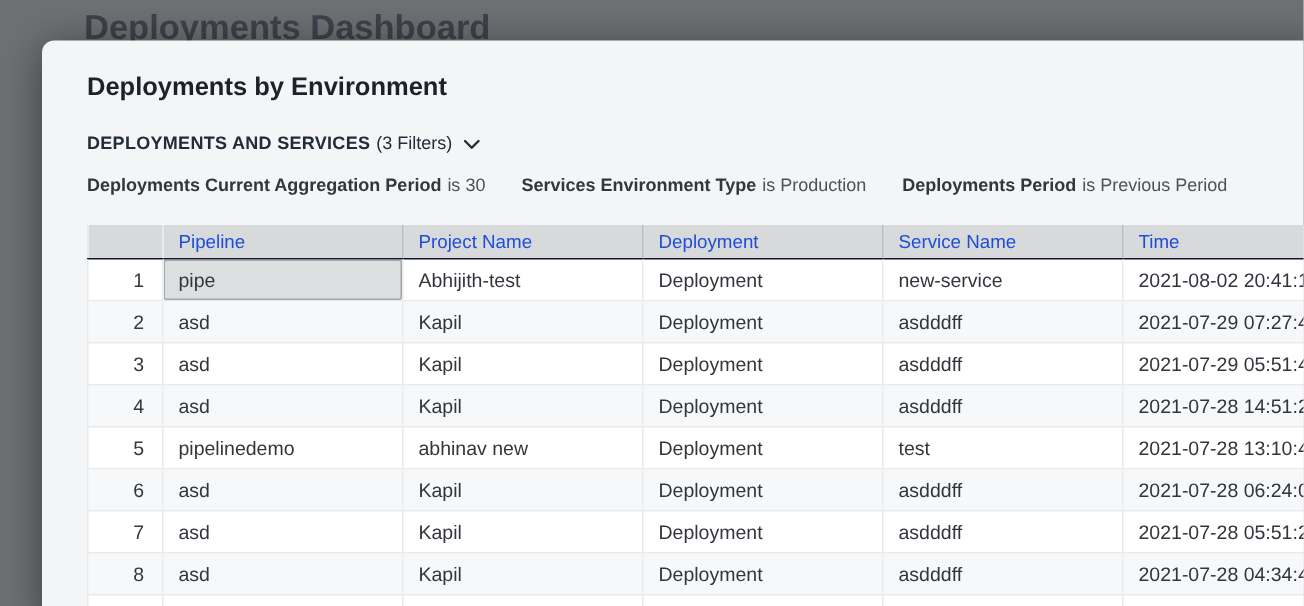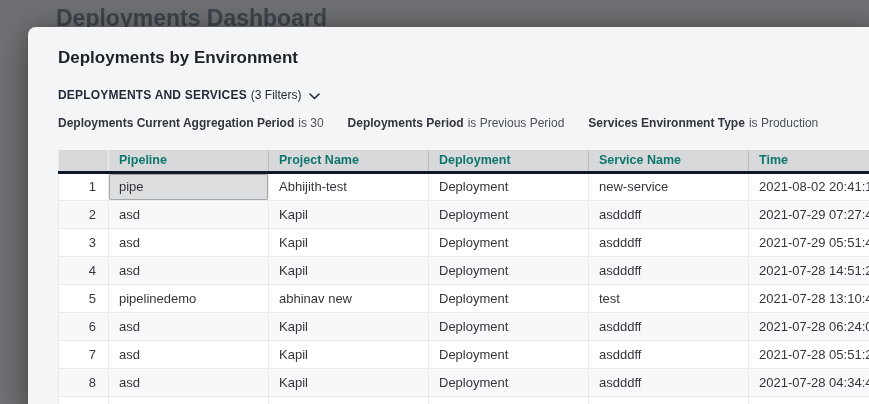--- a/index.html
+++ b/index.html
@@ -34,23 +34,23 @@
   .filters-row {
     margin: 14px 0 0 30px; font-size: 12px; color: #4c515a;
     display: flex; gap: 24px; white-space: nowrap;
   }
   .filter b { color: #32363e; font-weight: bold; text-align: right; }
   .filter .cond { margin-left: 4px; }
   .table-wrap { position: absolute; left: 30px; top: 123px; right: 0; bottom: 0; overflow: hidden; }
   table { border-collapse: collapse; table-layout: fixed; width: 890px; background: #fff; border-left: 1px solid #e8e9eb; }
   thead th {
     height: 22px; background: var(--header_bg, #d7d9db);
-    font-size: 12.5px; font-weight: bold; color: #0f766e;
+    font-size: 12.5px; font-weight: normal; color: #1d4ed8;
     text-align: left; padding: 0 0 0 10px;
-    border-bottom: 3px solid #0f172a;
+    border-bottom: 1px solid #0f172a;
   }
   thead th.num { padding: 0; }
   thead th + th { border-left: 1px solid #b9bcc0; }
   thead th.first-col { border-left: 1px solid #eceeef; }
   tbody td {
     height: 28px; font-size: 13px; color: #32363c;
     padding: 0 4px 0 10px; white-space: nowrap; overflow: hidden;
     border-bottom: 1px solid #e9eaec; border-left: 1px solid #e9eaec;
     background: #fff;
   }
@@ -77,22 +77,22 @@
   <div class="filters-header">
     <span class="fh-label">DEPLOYMENTS AND SERVICES</span>
     <span class="fh-count">(3 Filters)</span>
     <svg class="chevron" width="11" height="7" viewBox="0 0 11 7">
       <path d="M1 1l4.5 4.5L10 1" fill="none" stroke="#242b38" stroke-width="1.6" stroke-linecap="round" stroke-linejoin="round"></path>
     </svg>
   </div>
 
   <div class="filters-row">
     <span class="filter"><b>Deployments Current Aggregation Period</b><span class="cond">is 30</span></span>
+    <span class="filter"><b>Services Environment Type</b><span class="cond">is Production</span></span>
     <span class="filter"><b>Deployments Period</b><span class="cond">is Previous Period</span></span>
-    <span class="filter"><b>Services Environment Type</b><span class="cond">is Production</span></span>
   </div>
 
   <div class="table-wrap">
     <table>
       <colgroup>
         <col style="width:50px">
           <col style="width:160px">
           <col style="width:160px">
         <col style="width:160px">
           <col style="width:160px">

